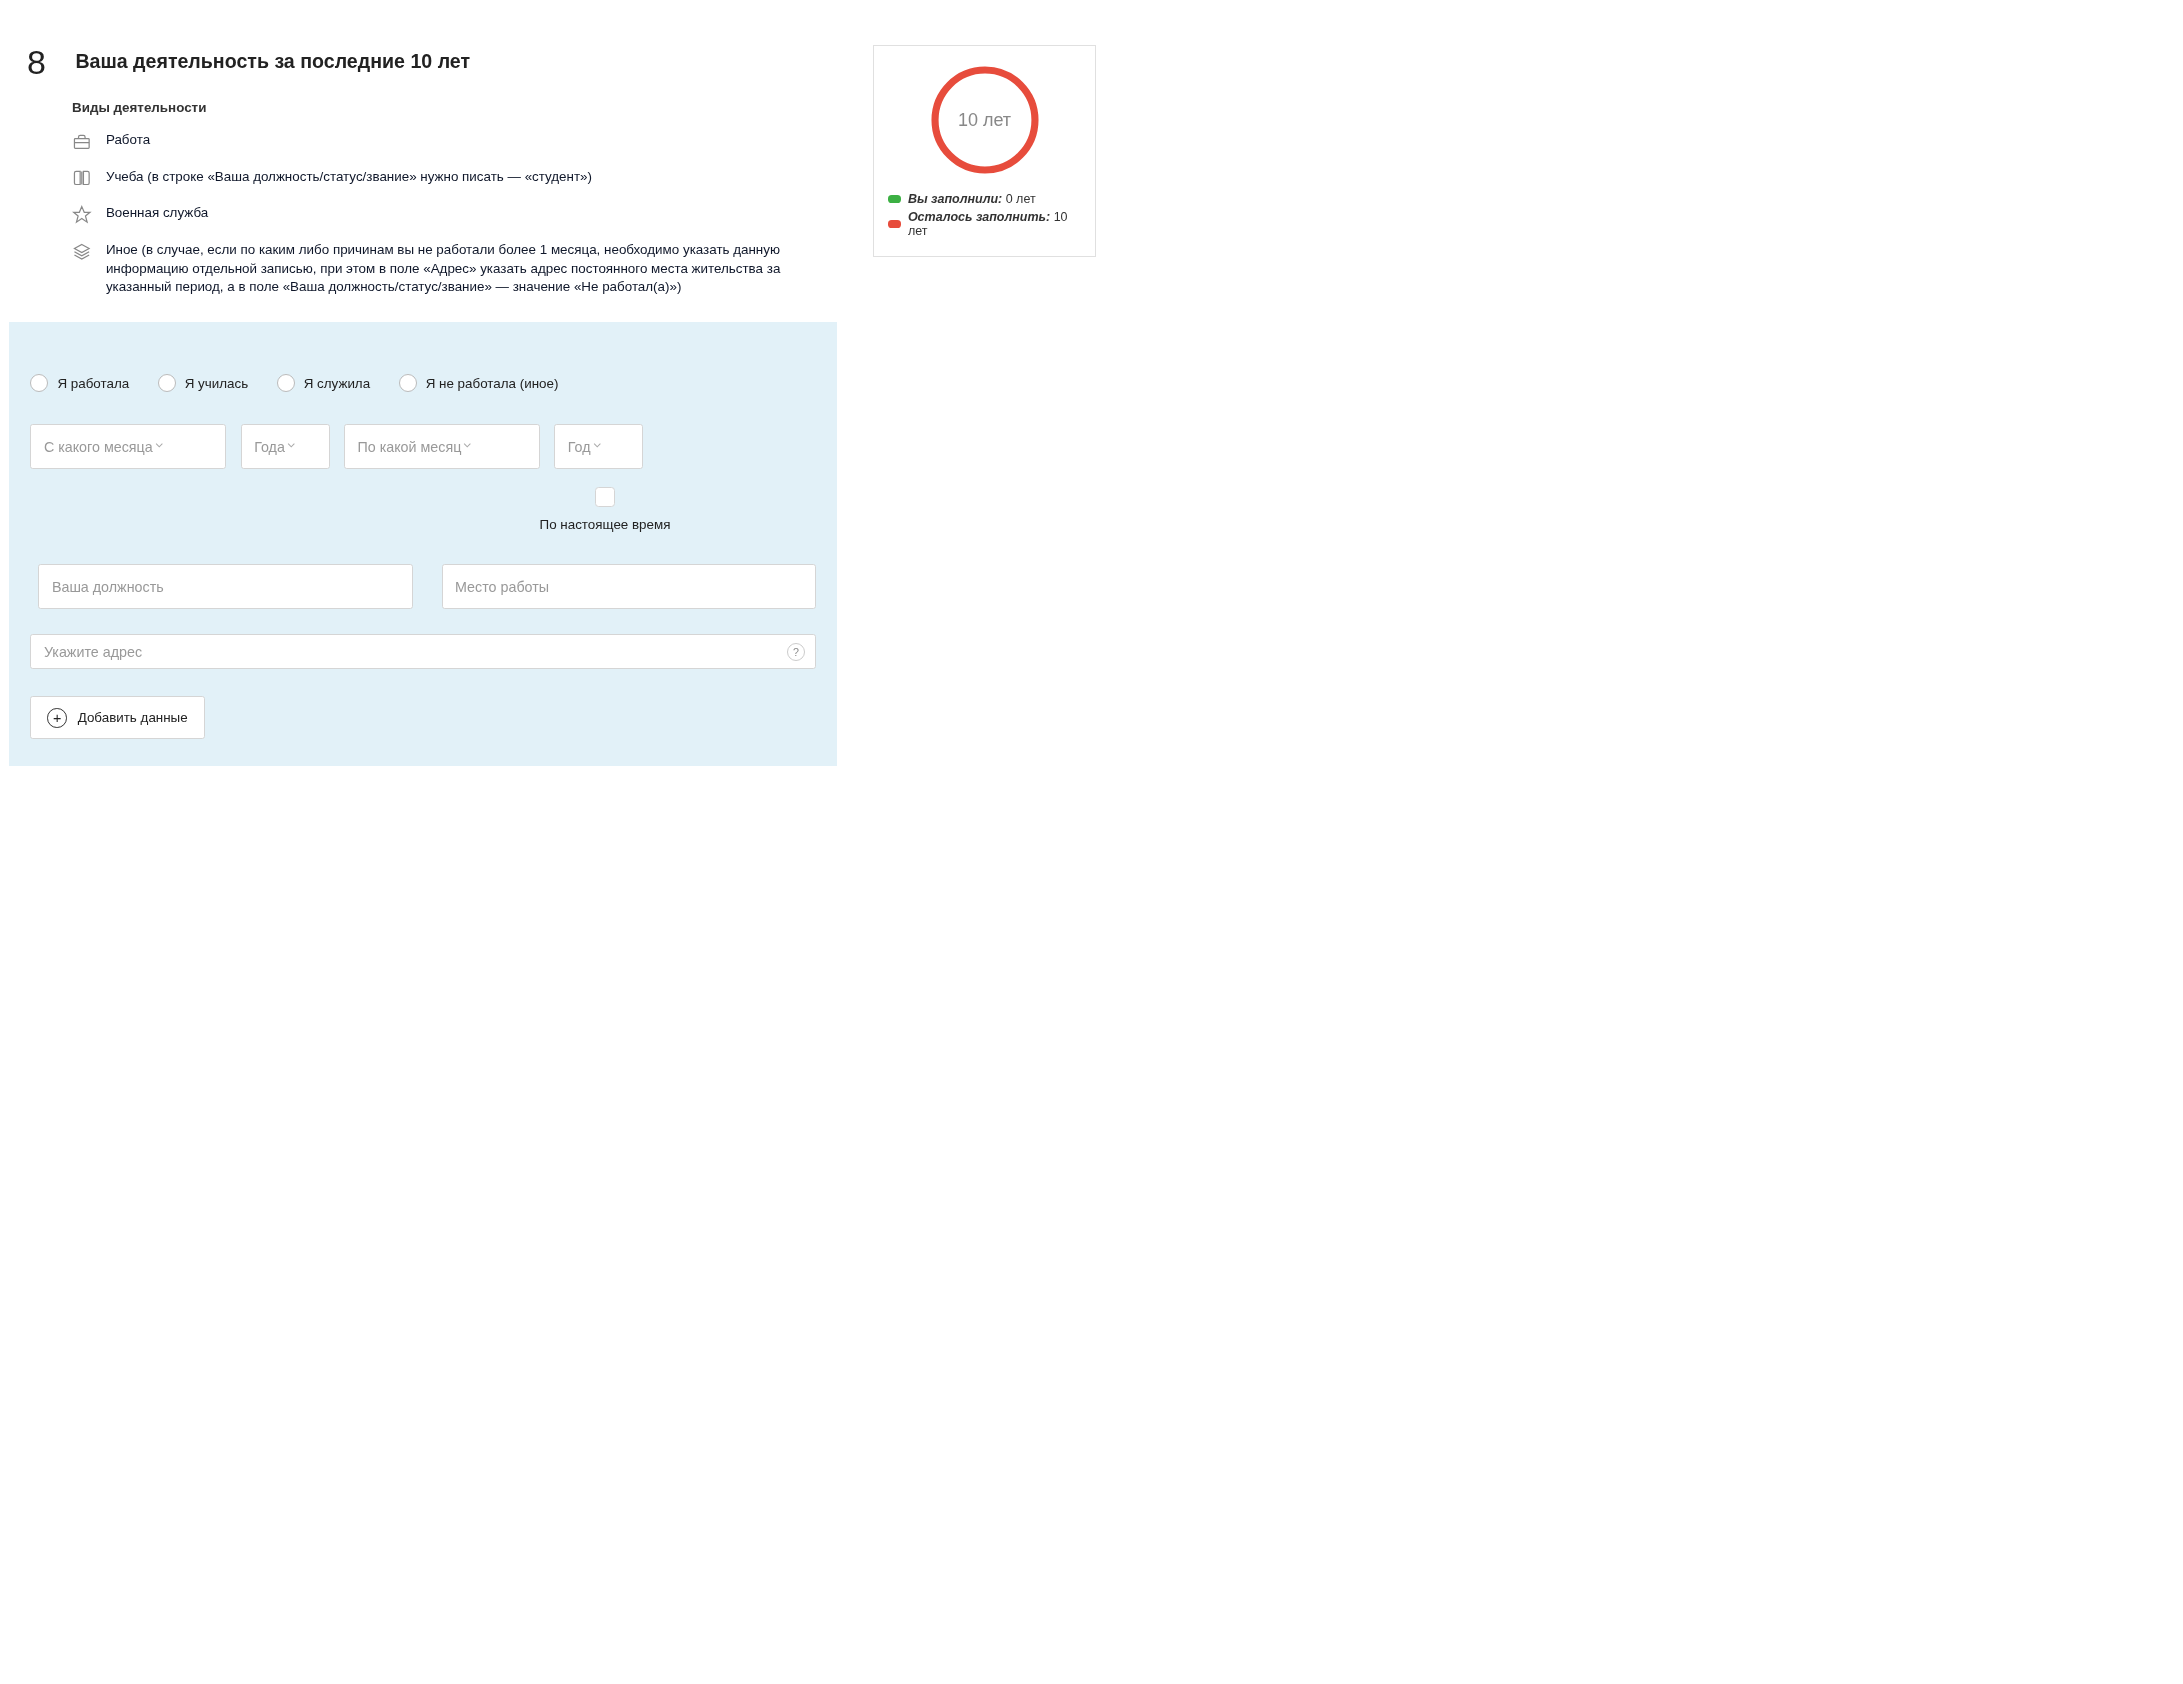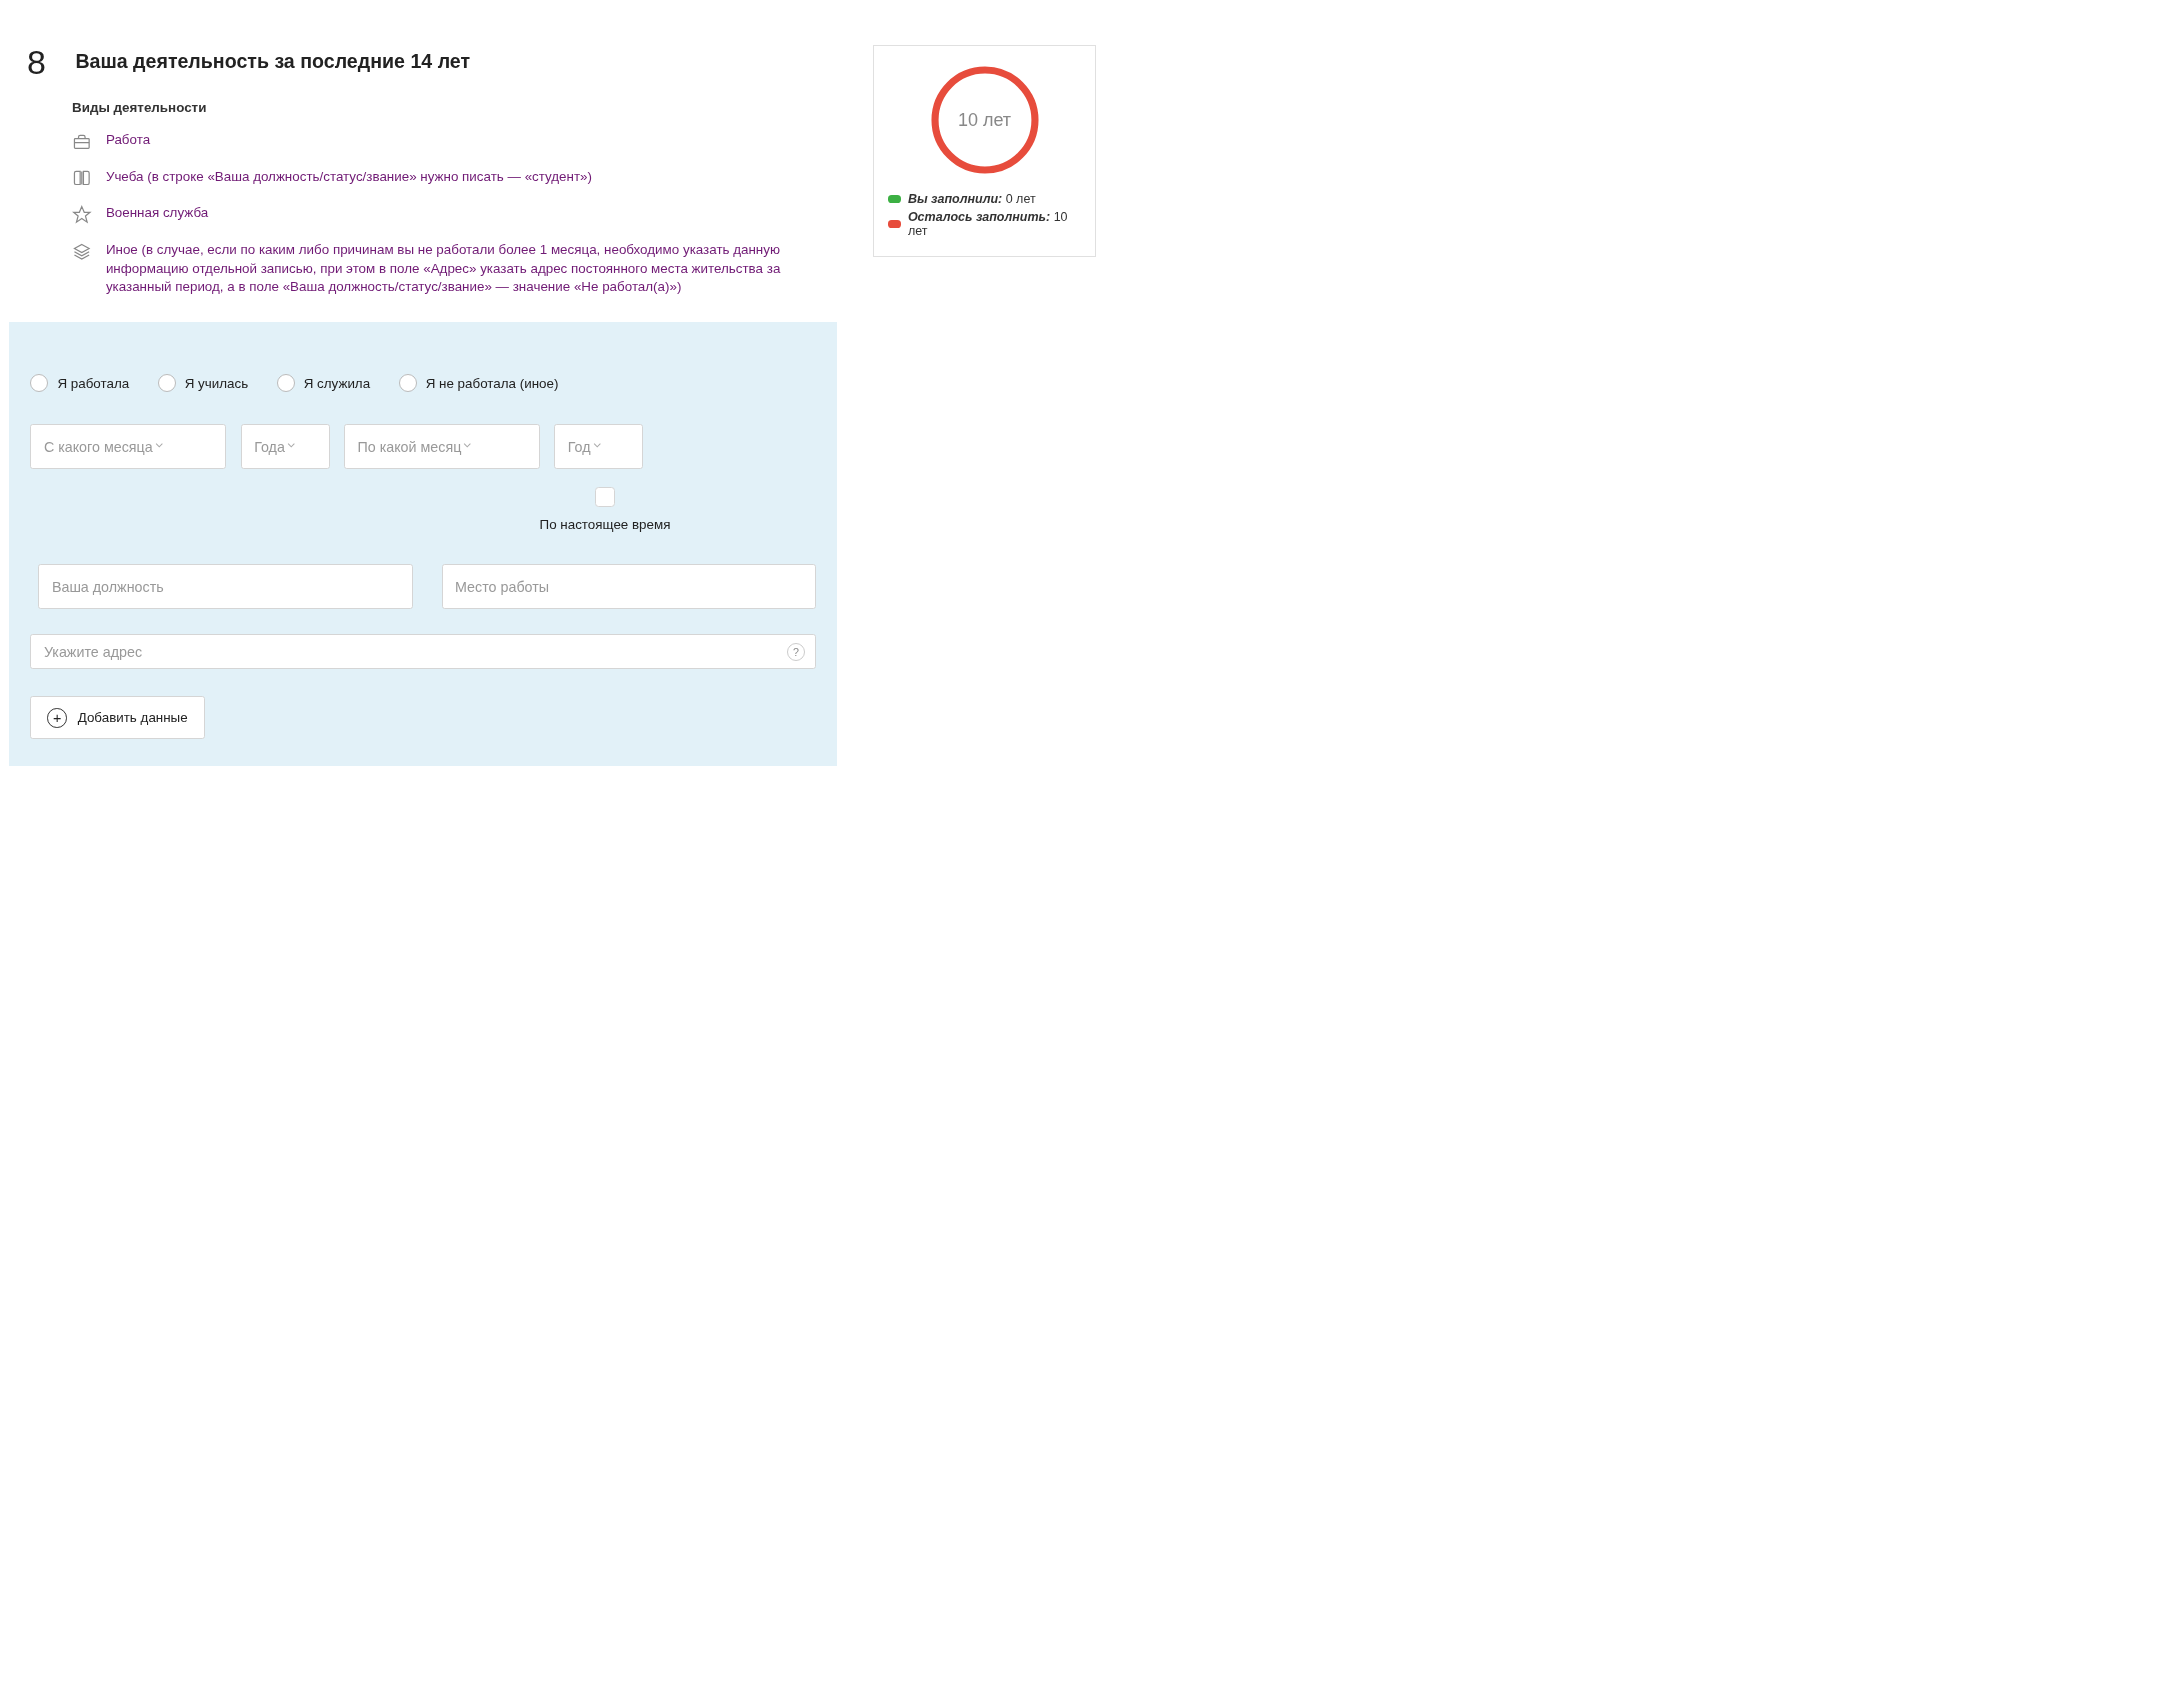--- a/index.html
+++ b/index.html
@@ -51,21 +51,21 @@
     }
     .activity-list {
       list-style: none;
       margin-bottom: 25px;
     }
     .activity-item {
       display: flex;
       align-items: flex-start;
       gap: 14.3px;
       margin-bottom: 16px;
-      color: #701a75;
+      color: #0f172a;
       font-size: 13.4px;
       line-height: 1.4;
     }
     .activity-icon {
       flex-shrink: 0;
       width: 19.6px;
       height: 19.6px;
       color: #888;
       margin-top: 0.9px;
     }
@@ -271,21 +271,21 @@
     .legend-label { font-weight: 700; font-style: italic; }
     .legend-value { font-weight: 400; }
   </style>
 </head>
 <body>
 
 <div class="page-wrap">
   <div class="main-col">
     <div class="section-header">
       <div class="section-number">8</div>
-      <div class="section-title">Ваша деятельность за последние 14 лет</div>
+      <div class="section-title">Ваша деятельность за последние 10 лет</div>
     </div>
 
     <div class="section-body">
       <div class="subtitle">Виды деятельности</div>
 
       <ul class="activity-list">
         <li class="activity-item">
           <span class="activity-icon">
             <svg viewBox="0 0 24 24" fill="none" stroke="currentColor" stroke-width="1.5">
                 <rect x="3" y="8" width="18" height="12" rx="1"></rect>

